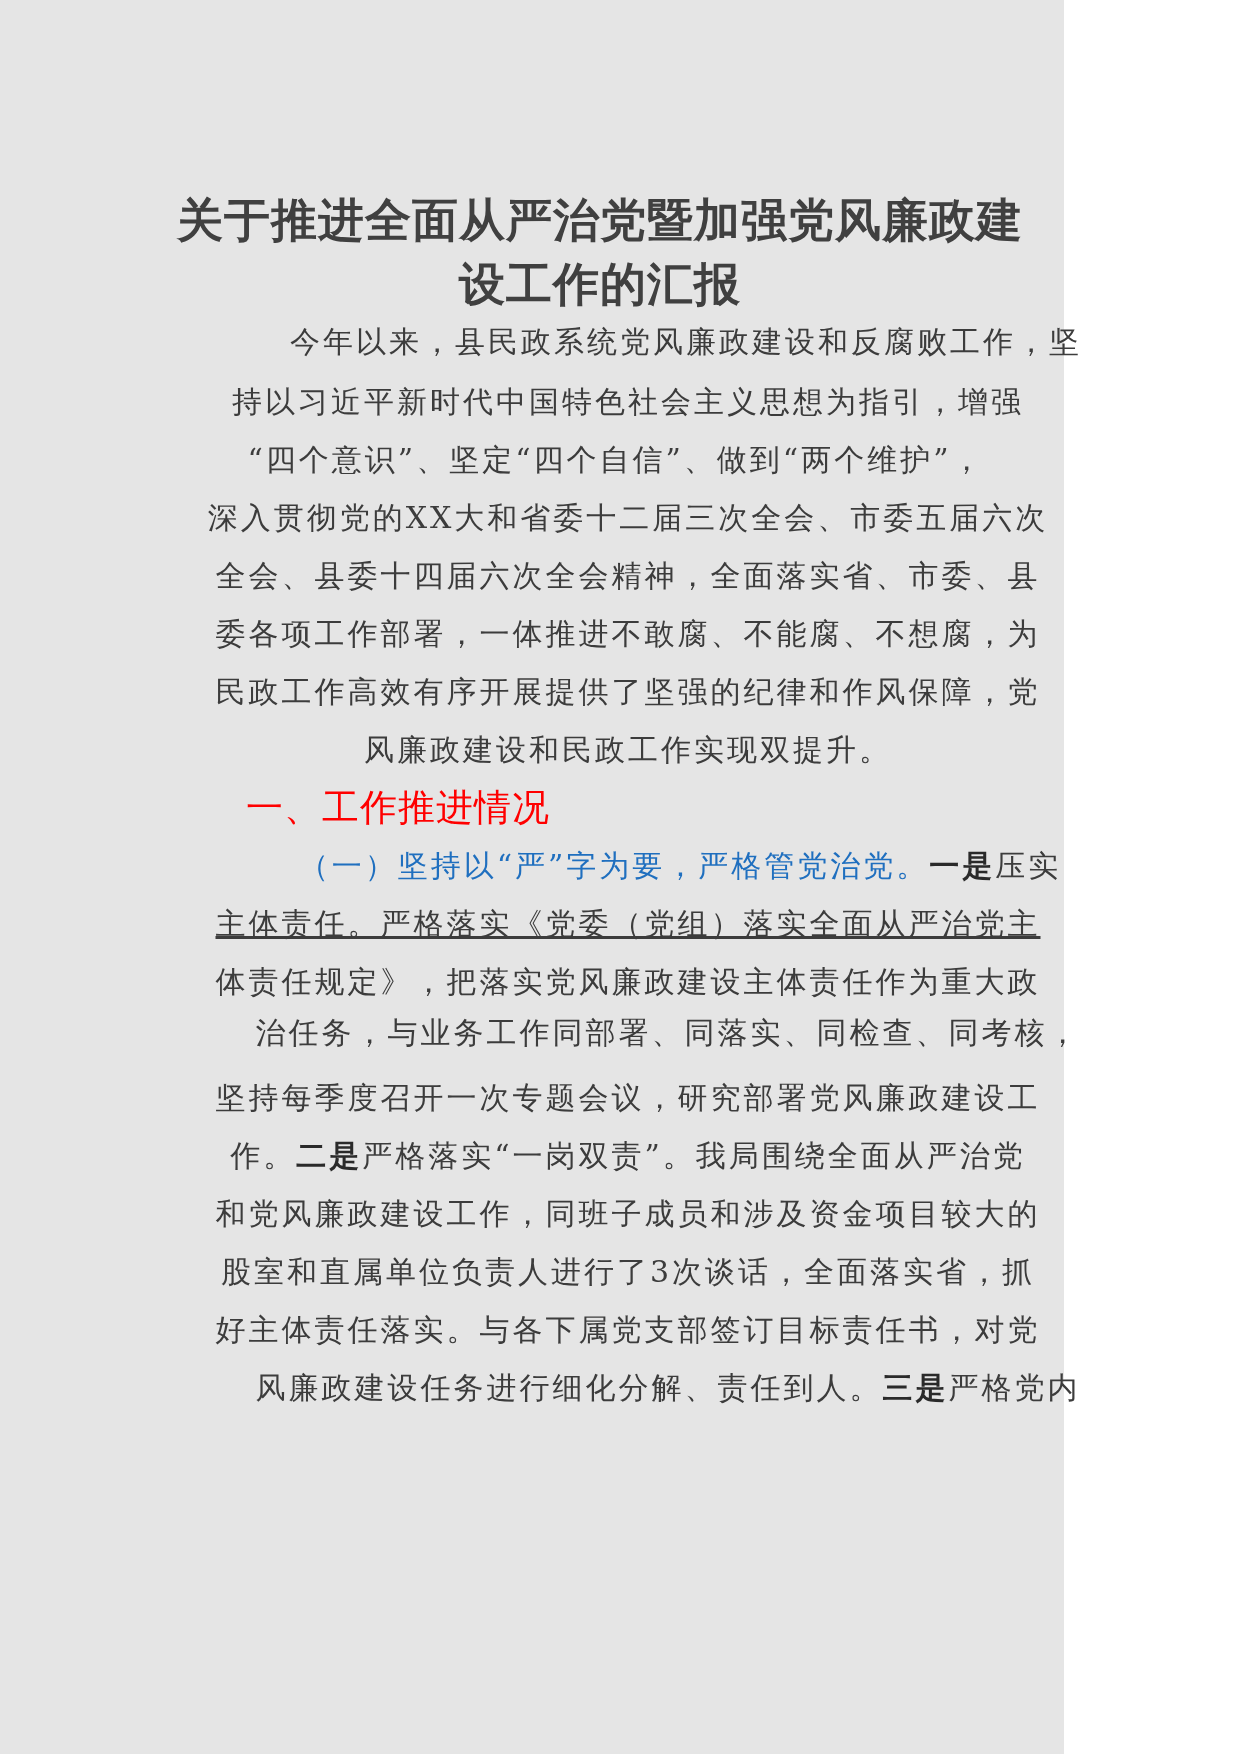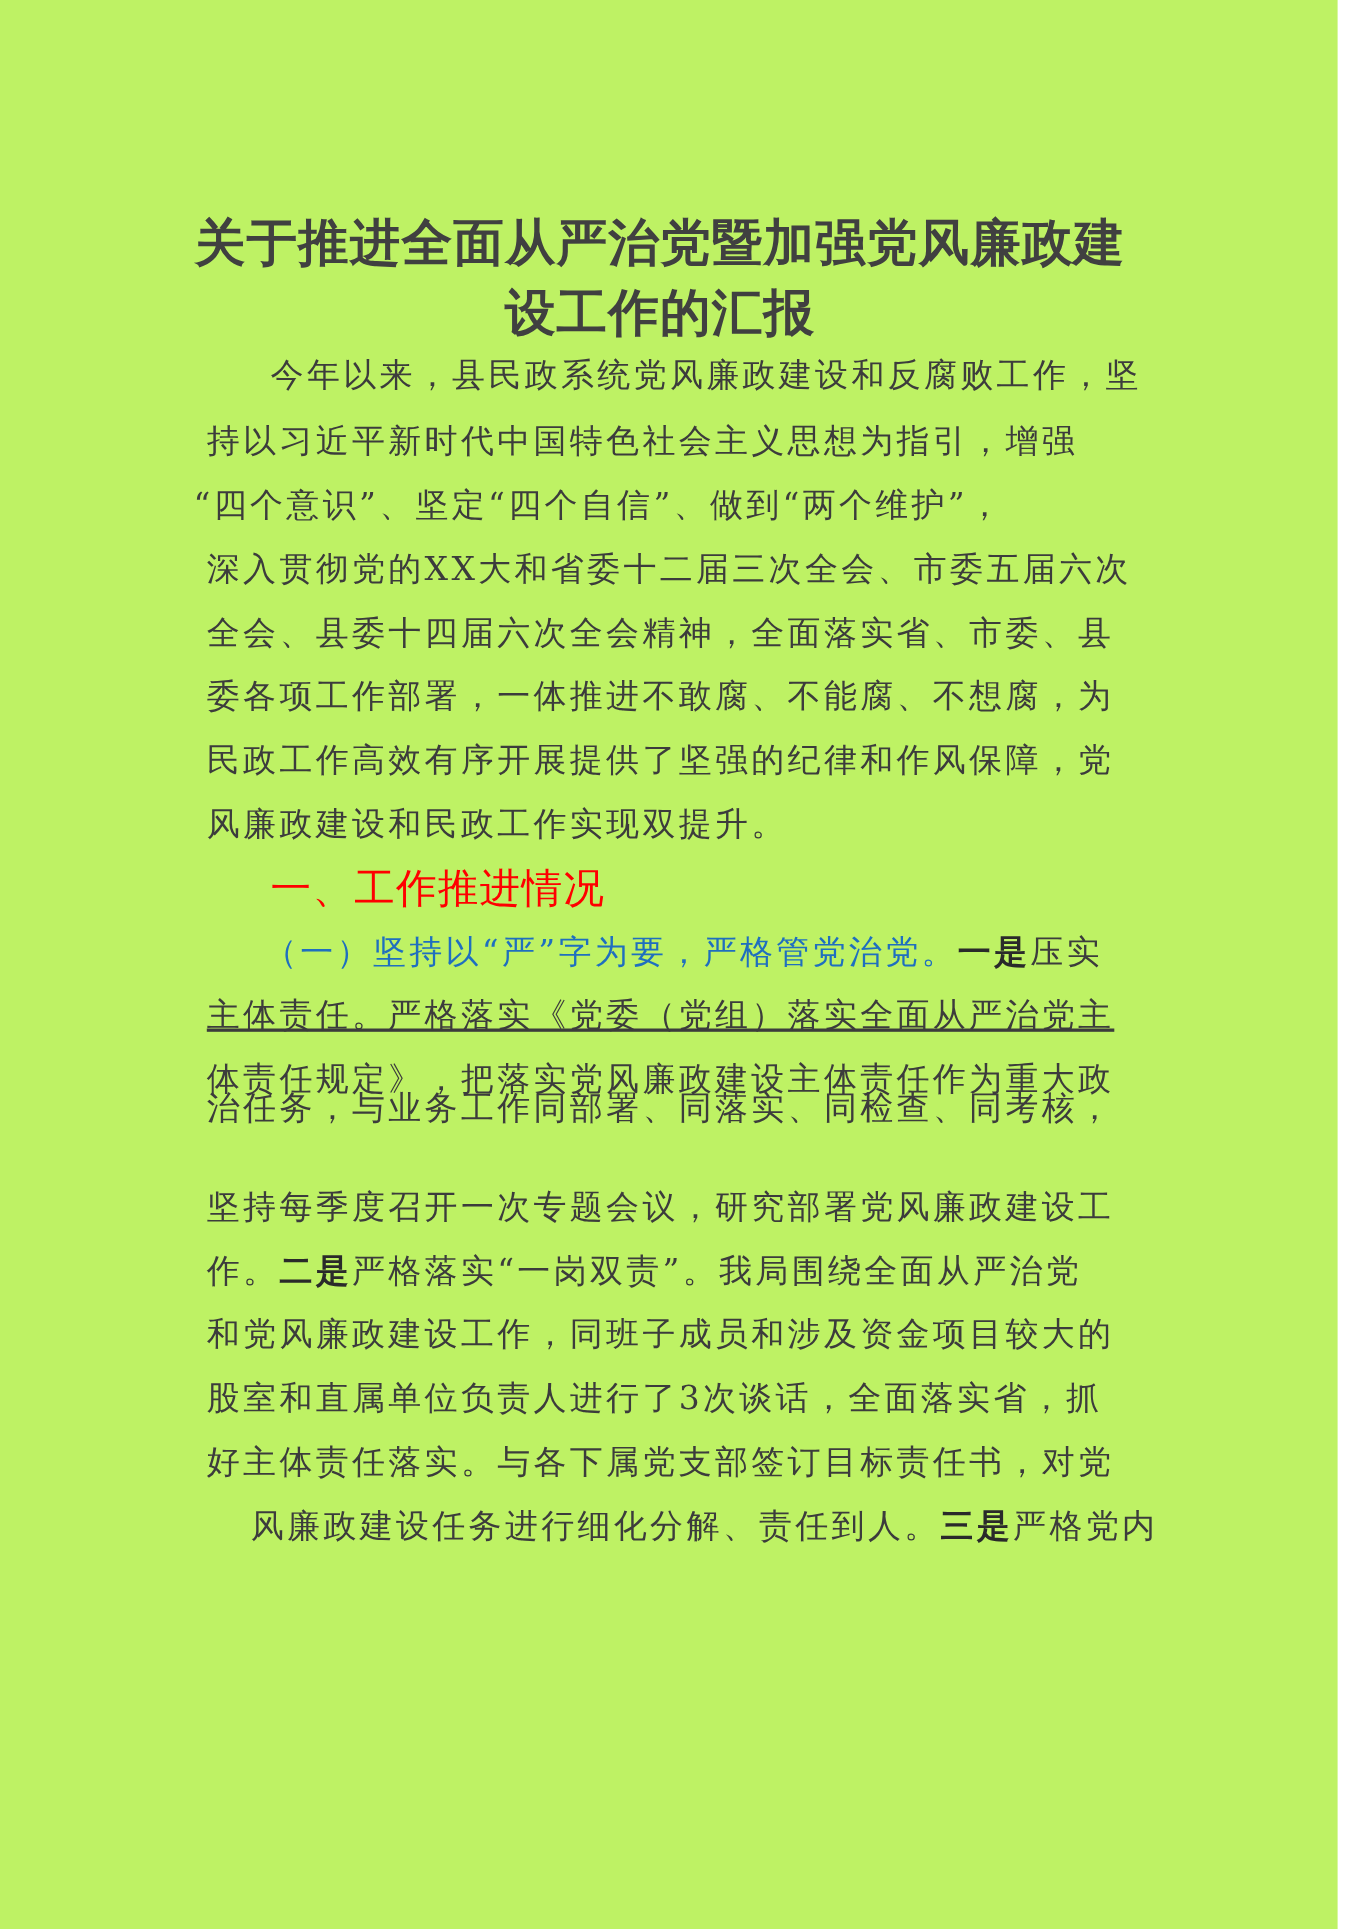--- a/index.html
+++ b/index.html
@@ -11,23 +11,23 @@
       width: 1240px;
       height: 1754px;
       position: relative;
       overflow: hidden;
       font-family: "DejaVu Serif", "Liberation Serif", serif;
       color: #3a3a3a;
     }
     .page {
       position: absolute;
       left: 0; top: 0;
-      width: 1216px;
+      width: 1064px;
       height: 1754px;
-      background: #bef264;
+      background: #e5e5e5;
     }
     .title {
       position: absolute;
       left: 150px;
       width: 900px;
       text-align: center;
       font-family: "DejaVu Sans", "Liberation Sans", sans-serif;
       font-weight: bold;
       font-size: 46px;
       line-height: 60px;
@@ -40,20 +40,21 @@
 
     .line {
       position: absolute;
       left: 188px;
       width: 880px;
       font-size: 30px;
       line-height: 40px;
       white-space: nowrap;
       color: #3c3c3c;
       letter-spacing: 3px;
+      text-align: center;
     }
     .indent { left: 246px; }
     .heading-red {
       position: absolute;
       left: 246px;
       font-family: "DejaVu Sans", "Liberation Sans", sans-serif;
       font-size: 37px;
       line-height: 40px;
       color: #ff0000;
       letter-spacing: 1px;
@@ -82,21 +83,21 @@
   </div>
 
   <div class="heading-red" style="top:788px;">一、工作推进情况</div>
 
   <div>
     <div class="line indent" style="top:846px; left:240px;">
       <span class="blue">（一）坚持以“严”字为要，严格管党治党。</span><span class="bold">一是</span><span>压实</span>
     </div>
     <div class="line" style="top:904px;text-decoration:underline;">主体责任。严格落实《党委（党组）落实全面从严治党主</div>
     <div class="line" style="top:962px;">体责任规定》，把落实党风廉政建设主体责任作为重大政</div>
-    <div class="line" style="top:988px;">治任务，与业务工作同部署、同落实、同检查、同考核，</div>
+    <div class="line" style="top:1013px;margin-left:40px;">治任务，与业务工作同部署、同落实、同检查、同考核，</div>
     <div class="line" style="top:1078px;">坚持每季度召开一次专题会议，研究部署党风廉政建设工</div>
     <div class="line" style="top:1136px;">
       <span>作。</span><span class="bold">二是</span><span>严格落实“一岗双责”。我局围绕全面从严治党</span>
     </div>
     <div class="line" style="top:1194px;">和党风廉政建设工作，同班子成员和涉及资金项目较大的</div>
     <div class="line" style="top:1252px;">股室和直属单位负责人进行了3次谈话，全面落实省，抓</div>
     <div class="line" style="top:1310px;">好主体责任落实。与各下属党支部签订目标责任书，对党</div>
     <div class="line" style="top:1368px;margin-left:40px;">
       <span>风廉政建设任务进行细化分解、责任到人。</span><span class="bold">三是</span><span>严格党内</span>
     </div>

